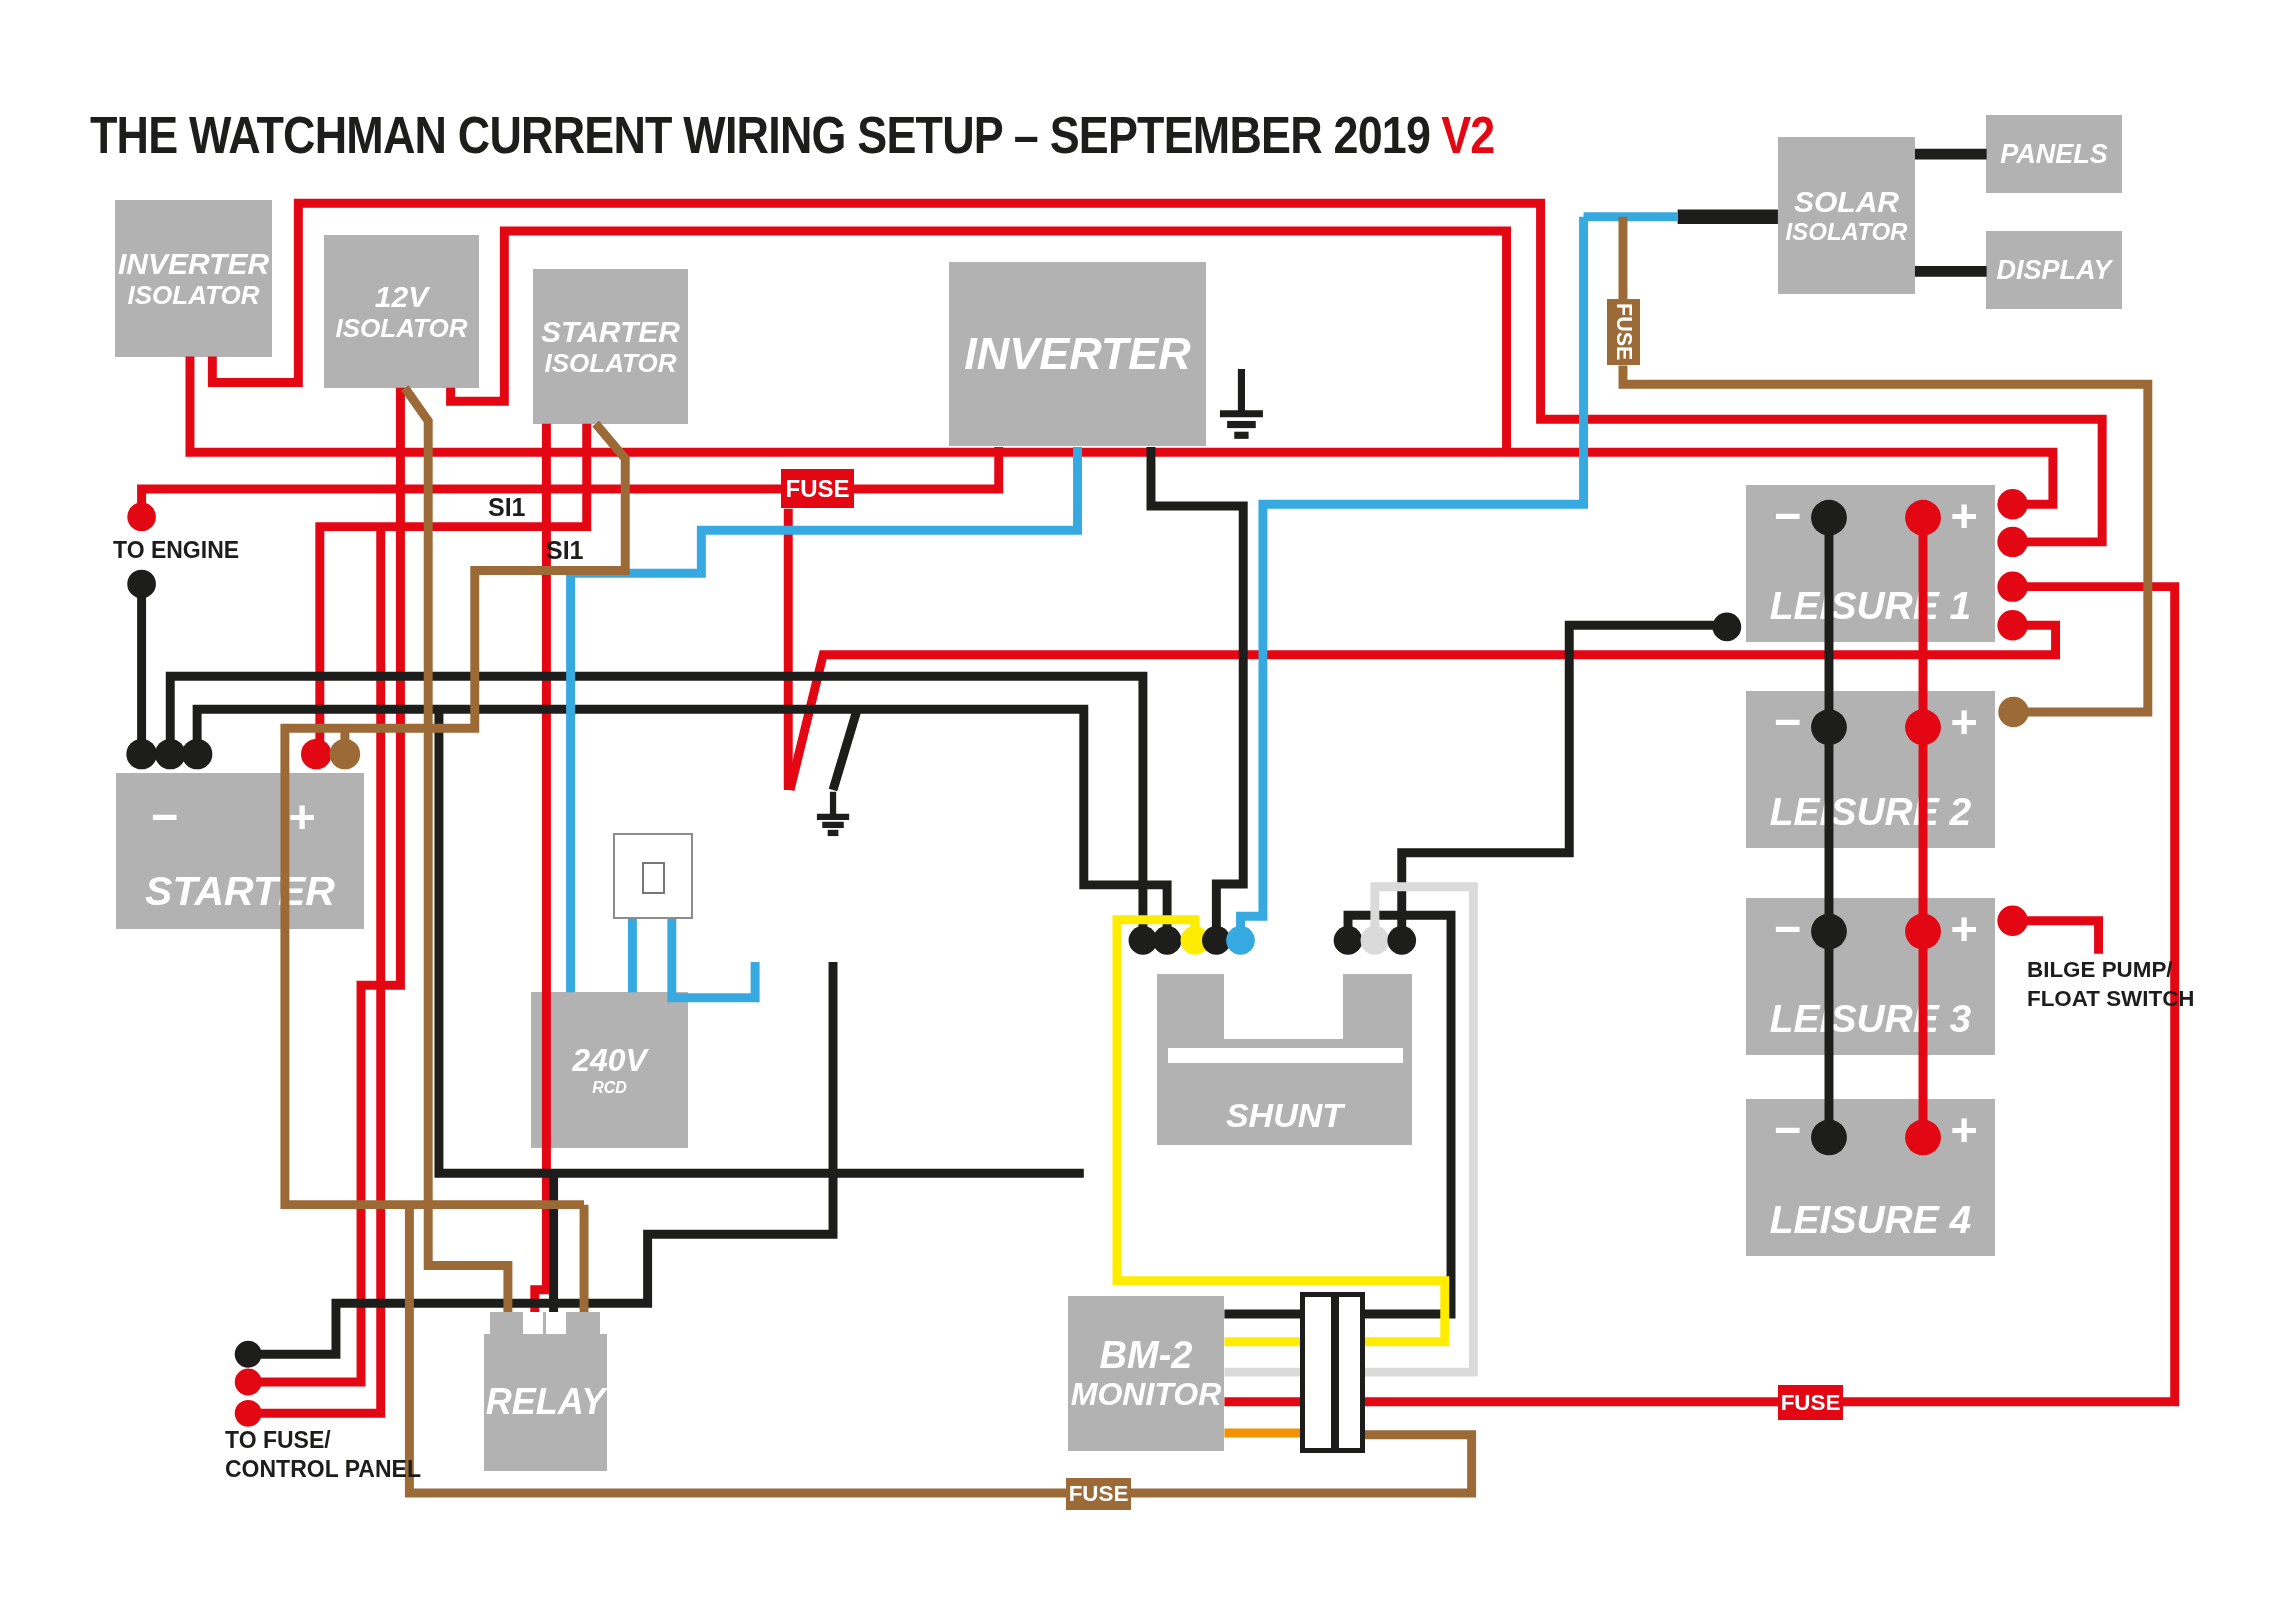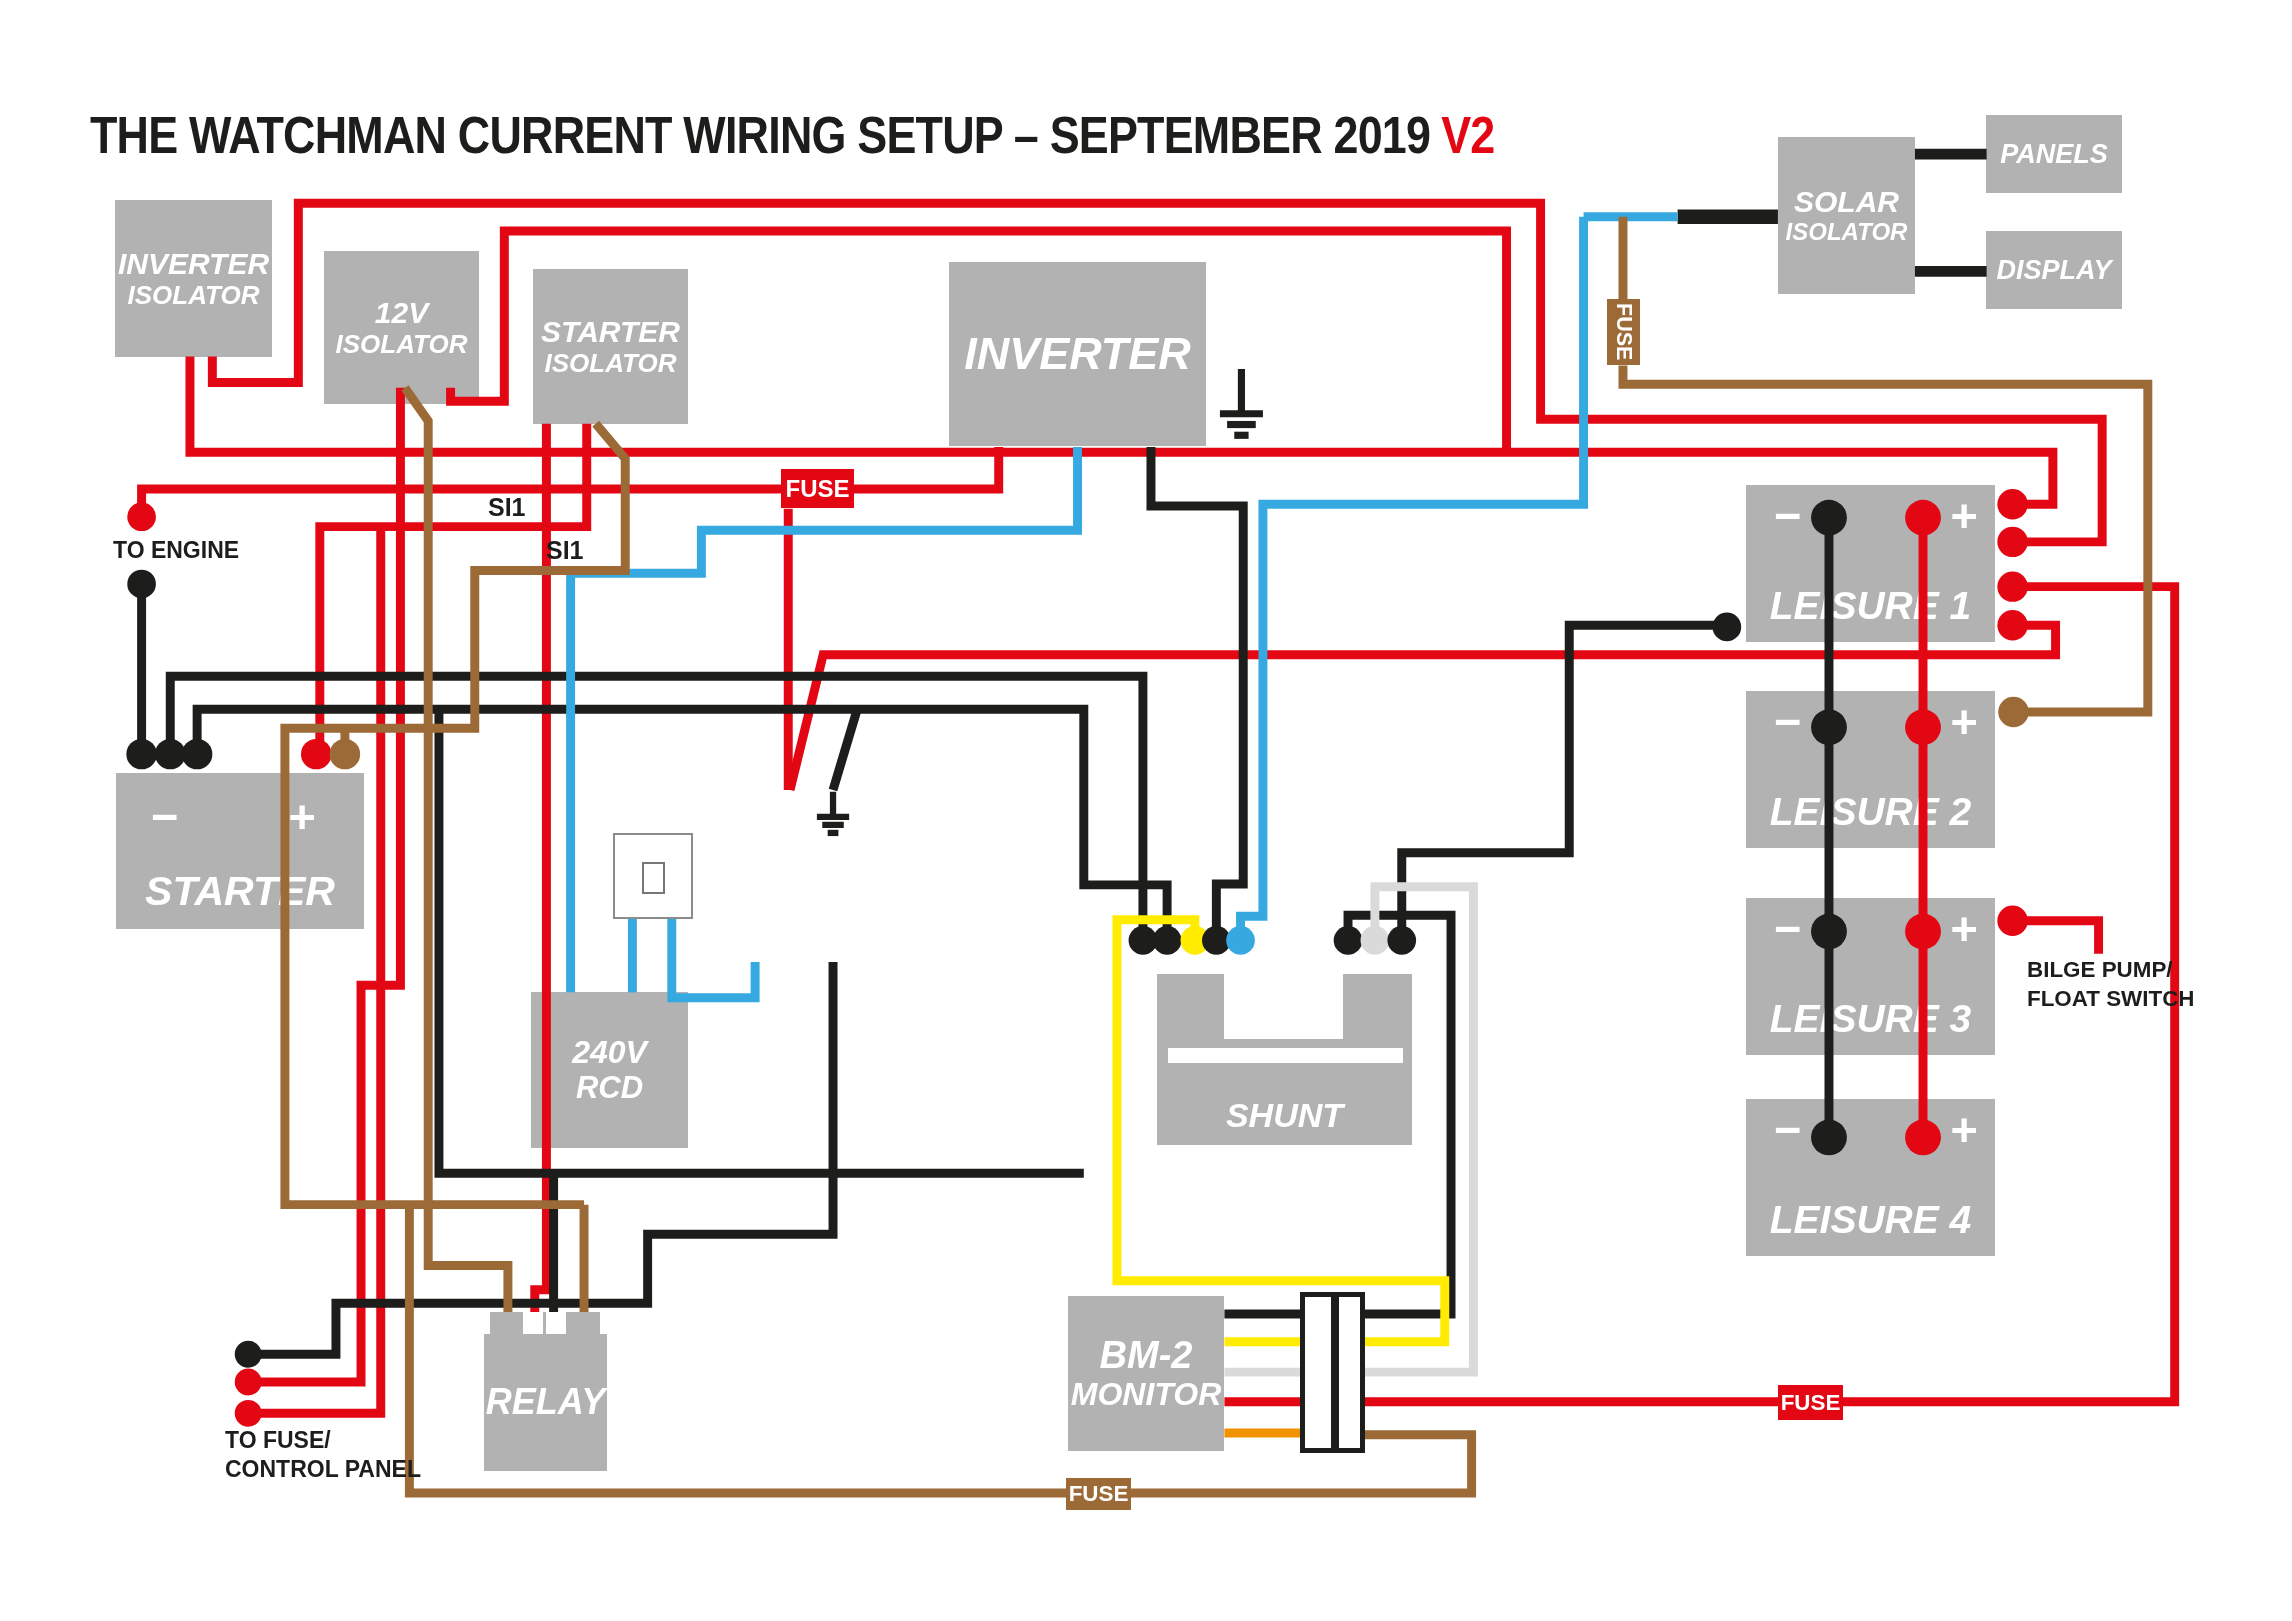--- a/index.html
+++ b/index.html
@@ -43,21 +43,21 @@
 </head>
 <body>
 
 <div id="stage">
 
   <div class="box" style="left:115px;top:200px;width:157px;height:157px;font-size:30px;">
     <span class="l1">INVERTER</span>
     <span class="l2" style="font-size:26px;">ISOLATOR</span>
   </div>
 
-  <div class="box" style="left:324px;top:235px;width:155px;height:153px;font-size:30px;margin-top:16px;">
+  <div class="box" style="left:324px;top:235px;width:155px;height:153px;font-size:30px;">
     <span class="l1">12V</span>
     <span class="l2" style="font-size:26px;">ISOLATOR</span>
   </div>
 
   <div class="box" style="left:533px;top:269px;width:155px;height:155px;font-size:30px;">
     <span class="l1">STARTER</span>
     <span class="l2" style="font-size:26px;">ISOLATOR</span>
   </div>
 
   <div class="box" style="left:949px;top:262px;width:257px;height:184px;font-size:45px;">
@@ -100,21 +100,21 @@
 
   <div class="box batt" style="left:116px;top:773px;width:248px;height:156px;font-size:41px;">
     <span class="sign minus" style="left:34px;top:18px;">−</span>
     <span class="sign plus" style="right:49px;top:18px;">+</span>
     <span class="l1">STARTER</span>
   </div>
 
 
   <div class="box" style="left:531px;top:992px;width:157px;height:156px;font-size:32px;">
     <span class="l1">240V</span>
-    <span class="l2" style="font-size:31px;">RCD</span>
+    <span class="l2" style="font-size:16px;">RCD</span>
   </div>
 
   <div class="box" style="left:1157px;top:974px;width:67px;height:72px;"></div>
   <div class="box" style="left:1343px;top:974px;width:69px;height:72px;"></div>
   <div class="box" style="left:1157px;top:1039px;width:255px;height:106px;font-size:34px;justify-content:flex-end;padding-bottom:10.7px;box-sizing:border-box;">
     <span class="l1">SHUNT</span>
   </div>
   <div class="stripe" style="left:1168px;top:1048px;width:235px;height:15px;"></div>
 
   <div class="box" style="left:490px;top:1312px;width:110px;height:25px;"></div>

